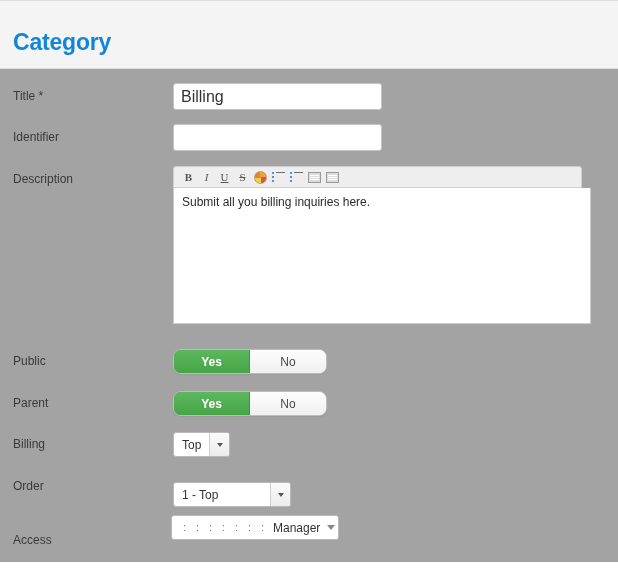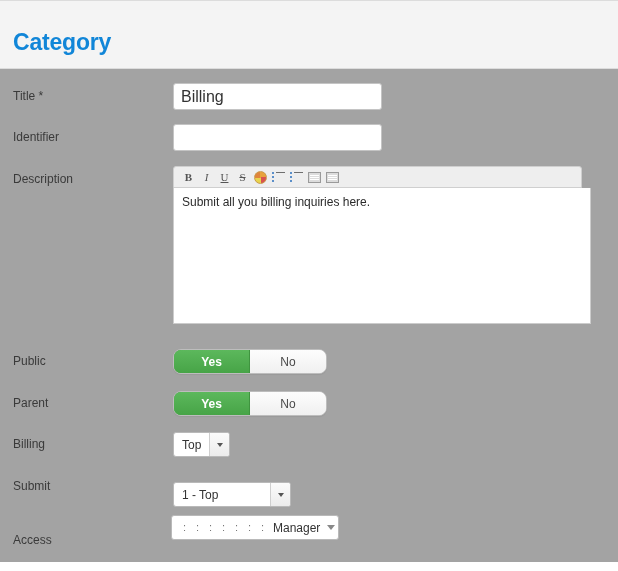--- a/index.html
+++ b/index.html
@@ -361,21 +361,21 @@
       <div class="sel sel-parent">
         <span class="sel-text">Top</span>
         <span class="sel-arrow-box">
             <span class="arrow-glyph"></span>
           </span>
       </div>
     </div>
   </div>
 
   <div class="form-row" style="top:405px;">
-    <div class="field-label" style="top:5px;">Submit</div>
+    <div class="field-label" style="top:5px;">Order</div>
     <div class="field-control" style="top:0;margin-top:8px;">
       <div class="sel sel-order">
         <span class="sel-text">1 - Top</span>
         <span class="sel-arrow-box">
             <span class="arrow-glyph"></span>
           </span>
       </div>
     </div>
   </div>
 

